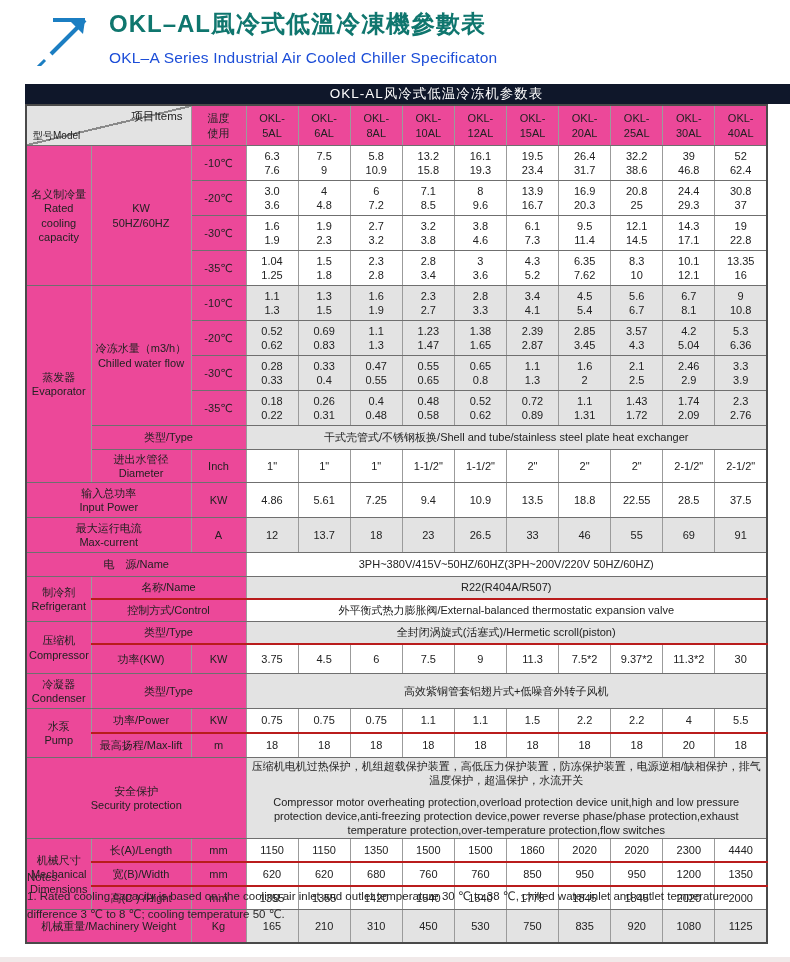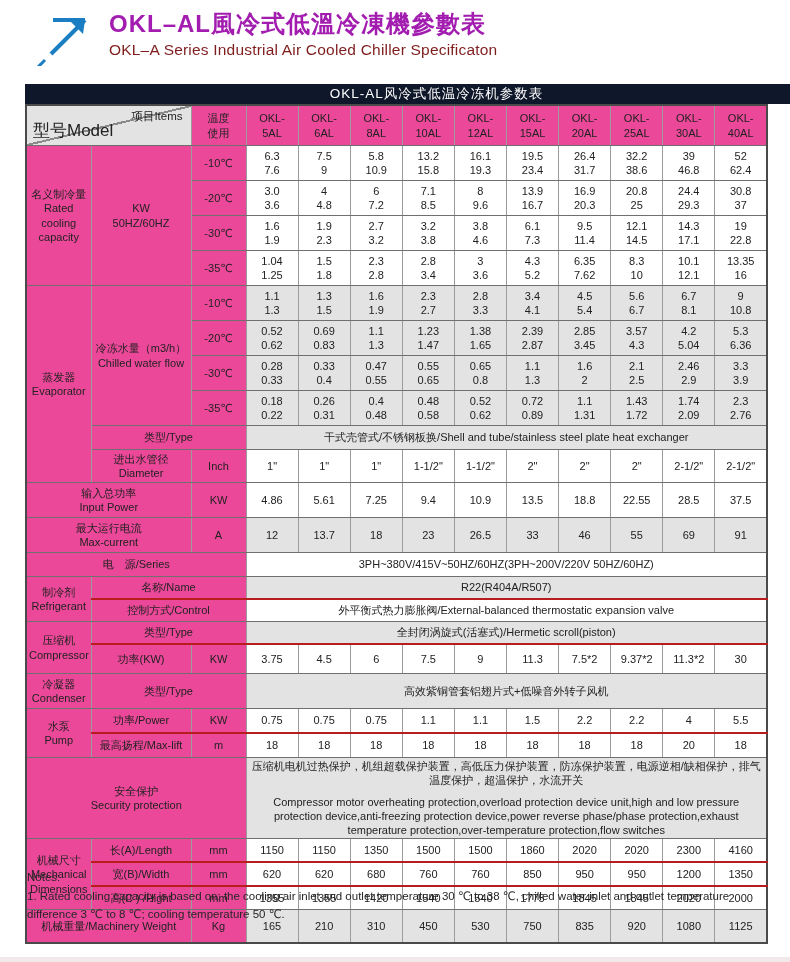--- a/index.html
+++ b/index.html
@@ -5,22 +5,22 @@
   html,body{margin:0;padding:0;}
   body{
     width:790px;height:962px;background:#ffffff;
     font-family:"Liberation Sans","DejaVu Sans",sans-serif;
     color:#2b2b2b;position:relative;overflow:hidden;
   }
   
   .page-head{position:absolute;left:35px;top:10px;display:flex;align-items:flex-start;}
   .logo{width:58px;height:52px;margin-top:4px;}
   .titles{margin-left:16px;}
-  .title-cn{font-size:24px;font-weight:600;letter-spacing:1px;color:#a21caf;line-height:1.15;}
-  .title-en{font-size:15.5px;font-weight:400;color:#7f1d1d;margin-top:3px;letter-spacing:0.2px;}
+  .title-cn{font-size:24px;font-weight:600;letter-spacing:1px;color:#0f766e;line-height:1.15;}
+  .title-en{font-size:15.5px;font-weight:400;color:#1d4ed8;margin-top:11px;letter-spacing:0.2px;}
   
   .banner{
     position:absolute;left:25px;top:84px;width:743px;height:20px;
     background:#0f172a;color:#ffffff;font-size:13.5px;font-weight:500;
     display:flex;align-items:center;justify-content:center;letter-spacing:1px;padding-left:40px;
   }
   
   table.spec{
     position:absolute;left:25px;top:104px;width:743px;
     border-collapse:collapse;table-layout:fixed;
@@ -37,21 +37,21 @@
   td.w{background:#ffffff;}
   td.g{background:#e3e3e3;}
   td.model-h{font-size:12px;line-height:1.2;margin-left:45px;}
   tr.h37 td{height:37px;} tr.h32 td{height:32px;} tr.h30 td{height:30px;}
   tr.h26 td{height:26px;} tr.h21 td{height:21px;} tr.h20 td{height:20px;} tr.h19 td{height:19px;}
   td.corner{position:relative;background:
       linear-gradient(to bottom right,
         #e3e3e3 calc(50% - 1px), #8a8a8a calc(50% - 1px),
         #8a8a8a calc(50% + 1px), #e3e3e3 calc(50% + 1px));
   }
-  td.corner .c-model{position:absolute;left:6px;bottom:3px;font-size:17px;}
+  td.corner .c-model{position:absolute;left:6px;bottom:3px;font-size:10px;}
   td.corner .c-items{position:absolute;right:8px;top:3px;font-size:11.5px;}
   td.security-cell{text-align:left;padding:4px 7px;font-size:11px;line-height:1.5;}
   td.security-cell .en{margin-top:7px;}
   
   .notes{position:absolute;left:27px;top:868px;width:740px;font-size:11.5px;line-height:1.62;color:#262626;}
   .notes .ind{padding-left:27px;}
   .bottom-strip{position:absolute;left:0;bottom:0;width:790px;height:5px;background:#f1e9e9;}
 </style>
 </head>
 <body>
@@ -344,21 +344,21 @@
         <td class="data g">18</td>
         <td class="data g">23</td>
         <td class="data g">26.5</td>
         <td class="data g">33</td>
         <td class="data g">46</td>
         <td class="data g">55</td>
         <td class="data g">69</td>
         <td class="data g">91</td>
       </tr>
       <tr class="h21">
-        <td colspan="3" class="lbl">电　源/Series</td>
+        <td colspan="3" class="lbl">电　源/Name</td>
         <td colspan="10" class="data w">3PH~380V/415V~50HZ/60HZ(3PH~200V/220V  50HZ/60HZ)</td>
       </tr>
       <tr class="h19">
         <td rowspan="2" class="lbl">制冷剂
 Refrigerant</td>
         <td colspan="2" class="lbl">名称/Name</td>
         <td colspan="10" class="data g">R22(R404A/R507)</td>
       </tr>
       <tr class="h19 thin">
         <td colspan="2" class="lbl">控制方式/Control</td>
@@ -433,21 +433,21 @@
         <td class="lbl">mm</td>
         <td class="data w">1150</td>
         <td class="data w">1150</td>
         <td class="data w">1350</td>
         <td class="data w">1500</td>
         <td class="data w">1500</td>
         <td class="data w">1860</td>
         <td class="data w">2020</td>
         <td class="data w">2020</td>
         <td class="data w">2300</td>
-        <td class="data w">4160</td>
+        <td class="data w">4440</td>
       </tr>
       <tr class="h20 thin">
         <td class="lbl">宽(B)/Width</td>
         <td class="lbl">mm</td>
         <td class="data w">620</td>
         <td class="data w">620</td>
         <td class="data w">680</td>
         <td class="data w">760</td>
         <td class="data w">760</td>
         <td class="data w">850</td>

